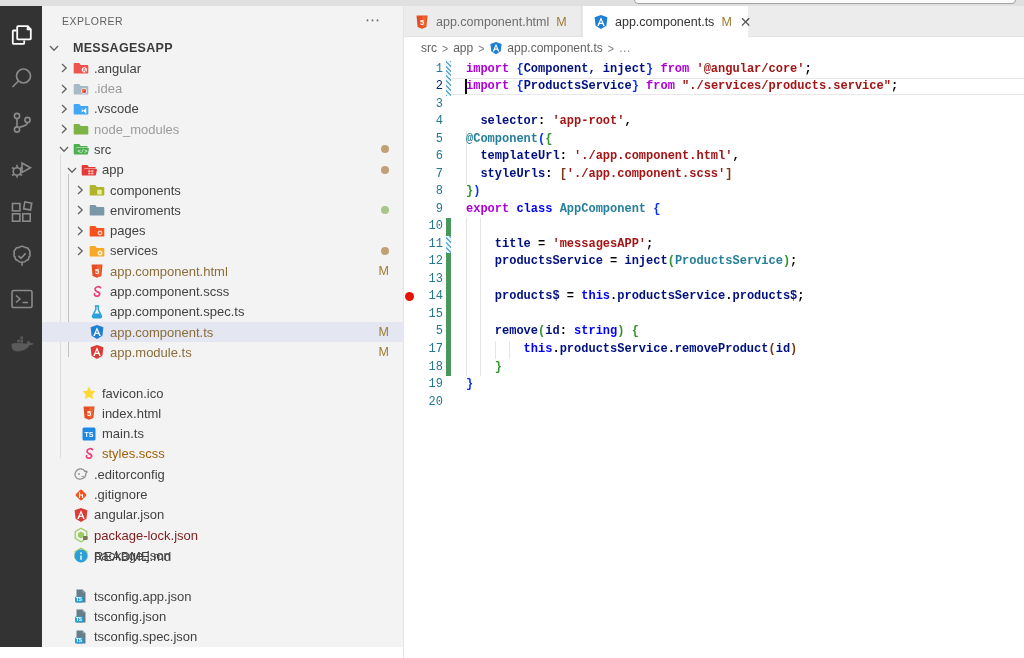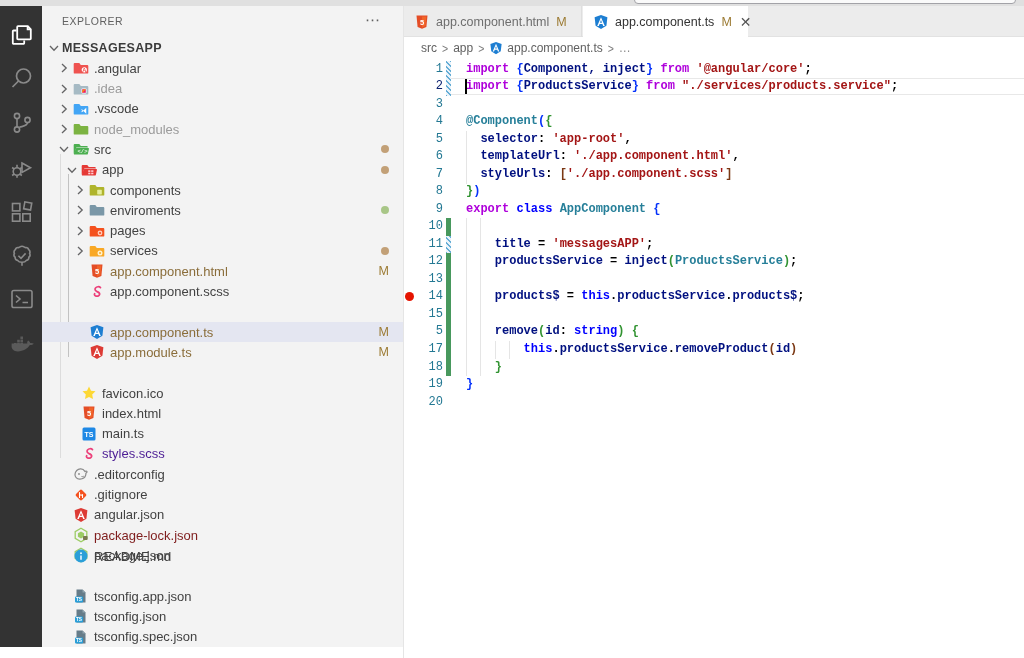--- a/index.html
+++ b/index.html
@@ -4,21 +4,21 @@
 * { margin:0; padding:0; box-sizing:border-box; }
 body { font-family:"Liberation Sans", sans-serif; background:#fff; }
 #root { position:relative; width:1024px; height:658px; overflow:hidden; background:#fff; }
 .strip { position:absolute; left:0; top:0; width:1024px; height:6px; background:#e0e0e0; }
 .ccbox { position:absolute; left:634px; top:-5px; width:382px; height:9px; background:#fafafa; border:1px solid #a2a2a7; border-radius:0 0 4px 4px; }
 .abar { position:absolute; left:0; top:6px; width:42px; height:641px; background:#333333; }
 .ai { position:absolute; left:8px; width:26px; height:30px; }
 .sbar { position:absolute; left:42px; top:6px; width:361px; height:641px; background:#f3f3f3; }
 .shead { position:absolute; left:20px; top:9px; font-size:10.5px; color:#616161; letter-spacing:0.5px; }
 .sdots { position:absolute; right:22px; top:5px; font-size:15px; color:#616161; letter-spacing:1px; }
-.proj { position:absolute; left:0; top:31.8px; width:100%; height:20.3px; display:flex; align-items:center; }
+.proj { position:absolute; left:0; top:31.8px; width:100%; height:20.3px; display:flex; align-items:center;gap:11px; }
 .proj .tw { margin-left:4px; }
 .proj .plb { font-size:12.5px; font-weight:bold; color:#3b3b3b; letter-spacing:0.3px; }
 .trow { position:absolute; left:0; width:100%; height:20.3px; display:flex; align-items:center; }
 .trow.sel { background:#e4e6f1; }
 .tw { width:16px; height:16px; flex:0 0 16px; }
 .tw svg { display:block; }
 .fi { width:16px; height:16px; flex:0 0 16px; margin-right:5px; margin-left:1px; }
 .fi svg { display:block; }
 .lb { font-size:13px; white-space:nowrap; }
 .gm { position:absolute; right:14px; font-size:12.5px; color:#9c7b33; }
@@ -278,20 +278,30 @@
       </div>
 <div class="trow" style="top:275.4px">
         <span class="tw" style="margin-left:30px"></span>
         <span class="fi">
           <svg width="16" height="16" viewBox="0 0 16 16">
             <path d="M11.5 3.6c-1.3-1.4-3.9-1-5 .4-1 1.3-.3 2.7 1.2 3.4 1.7.8 3.4 1.4 2.9 3.1-.4 1.6-2.6 2.1-4 1.4-1.3-.6-1.5-1.7-.9-2.2" fill="none" stroke="#ec407a" stroke-width="1.7" stroke-linecap="round"></path>
           </svg>
         </span>
         <span class="lb" style="color:#424242">app.component.scss</span>
       </div>
+<div class="trow" style="top:295.7px">
+        <span class="tw" style="margin-left:30px"></span>
+        <span class="fi">
+          <svg width="16" height="16" viewBox="0 0 16 16">
+            <path d="M6.3 2h3.4M6.8 2.3v3.2L3.6 11.9c-.4.9.2 1.9 1.2 1.9h6.4c1 0 1.6-1 1.2-1.9L9.2 5.5V2.3" fill="none" stroke="#2a9fd8" stroke-width="1.4" stroke-linecap="round"></path>
+            <path d="M5.2 9.5h5.6l1.2 2.8c.2.5-.1 1-.6 1H4.6c-.5 0-.8-.5-.6-1z" fill="#2a9fd8"></path>
+          </svg>
+        </span>
+        <span class="lb" style="color:#424242">app.component.spec.ts</span>
+      </div>
 <div class="trow sel" style="top:316.0px">
         <span class="tw" style="margin-left:30px"></span>
         <span class="fi">
           <svg width="16" height="16" viewBox="0 0 16 16">
             <path d="M8 1l6.4 2.3-1 8.5L8 15l-5.4-3.2-1-8.5z" fill="#1d7ed2"></path>
             <path d="M8 3.2L11.8 12h-1.6l-.8-2H6.6l-.8 2H4.2zM9 8.7L8 6 7 8.7z" fill="#fff"></path>
           </svg>
         </span>
         <span class="lb" style="color:#8a6d3a">app.component.ts</span>
         <span class="gm">M</span>
@@ -337,21 +347,21 @@
         </span>
         <span class="lb" style="color:#424242">main.ts</span>
       </div>
 <div class="trow" style="top:437.8px">
         <span class="tw" style="margin-left:22px"></span>
         <span class="fi">
           <svg width="16" height="16" viewBox="0 0 16 16">
             <path d="M11.5 3.6c-1.3-1.4-3.9-1-5 .4-1 1.3-.3 2.7 1.2 3.4 1.7.8 3.4 1.4 2.9 3.1-.4 1.6-2.6 2.1-4 1.4-1.3-.6-1.5-1.7-.9-2.2" fill="none" stroke="#ec407a" stroke-width="1.7" stroke-linecap="round"></path>
           </svg>
         </span>
-        <span class="lb" style="color:#4c1d95">styles.scss</span>
+        <span class="lb" style="color:#a16207">styles.scss</span>
       </div>
 <div class="trow" style="top:458.1px">
         <span class="tw" style="margin-left:14px"></span>
         <span class="fi">
           <svg width="16" height="16" viewBox="0 0 16 16">
             <path d="M12.9 7.2c.8-.4 1.4-1 1.1-1.6-.3-.6-1.3-.5-2.1-.2C10.9 3.6 9.4 2.6 7.3 2.8 4.6 3 2.2 5.4 2 8.2c-.2 2.8 1.7 4.8 4.6 4.9 3 .1 5.5-1.7 6.1-3.9.2-.8.2-1.4.2-2z" fill="none" stroke="#8a8a8a" stroke-width="1.2"></path>
             <circle cx="6" cy="8" r=".9" fill="#8a8a8a"></circle>
             <path d="M8.5 10.5c.8.3 1.7.2 2.3-.3" stroke="#8a8a8a" stroke-width="1" fill="none"></path>
           </svg>
         </span>
@@ -493,22 +503,22 @@
 <div class="ln">5</div>
 <div class="ln">17</div>
 <div class="ln">18</div>
 <div class="ln">19</div>
 <div class="ln">20</div>
     </div>
   <div class="code">
       <div class="cl"><span class="k">import</span> <span class="b1">{</span><span class="i">Component, inject</span><span class="b1">}</span> <span class="k">from</span> <span class="s">'@angular/core'</span>;</div>
 <div class="cl"><span class="k">import</span> <span class="b1">{</span><span class="i">ProductsService</span><span class="b1">}</span> <span class="k">from</span> <span class="s">"./services/products.service"</span>;</div>
 <div class="cl">&nbsp;</div>
+<div class="cl">  <span class="i">selector</span>: <span class="s">'app-root'</span>,</div>
 <div class="cl"><span class="t">@Component</span><span class="b1">(</span><span class="b2">{</span></div>
-<div class="cl">  <span class="i">selector</span>: <span class="s">'app-root'</span>,</div>
 <div class="cl">  <span class="i">templateUrl</span>: <span class="s">'./app.component.html'</span>,</div>
 <div class="cl">  <span class="i">styleUrls</span>: <span class="b3">[</span><span class="s">'./app.component.scss'</span><span class="b3">]</span></div>
 <div class="cl"><span class="b2">}</span><span class="b1">)</span></div>
 <div class="cl"><span class="k">export</span> <span class="b">class</span> <span class="t">AppComponent</span> <span class="b1">{</span></div>
 <div class="cl">&nbsp;</div>
 <div class="cl">    <span class="i">title</span> = <span class="s">'messagesAPP'</span>;</div>
 <div class="cl">    <span class="i">productsService</span> = <span class="i">inject</span><span class="b2">(</span><span class="t">ProductsService</span><span class="b2">)</span>;</div>
 <div class="cl">&nbsp;</div>
 <div class="cl">    <span class="i">products$</span> = <span class="b">this</span>.<span class="i">productsService</span>.<span class="i">products$</span>;</div>
 <div class="cl">&nbsp;</div>

